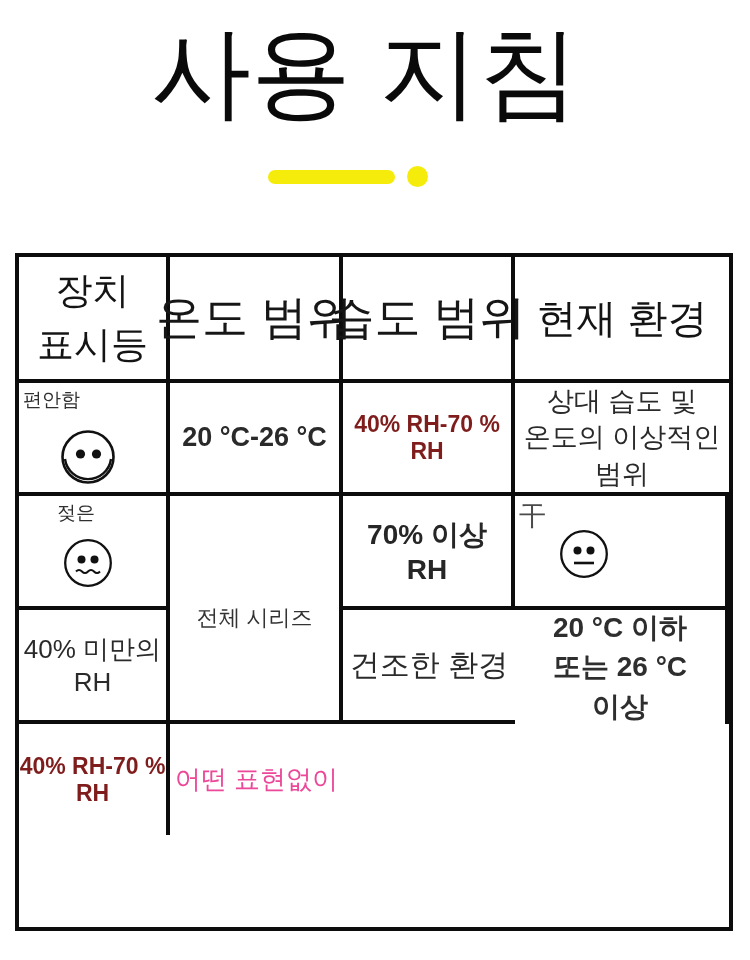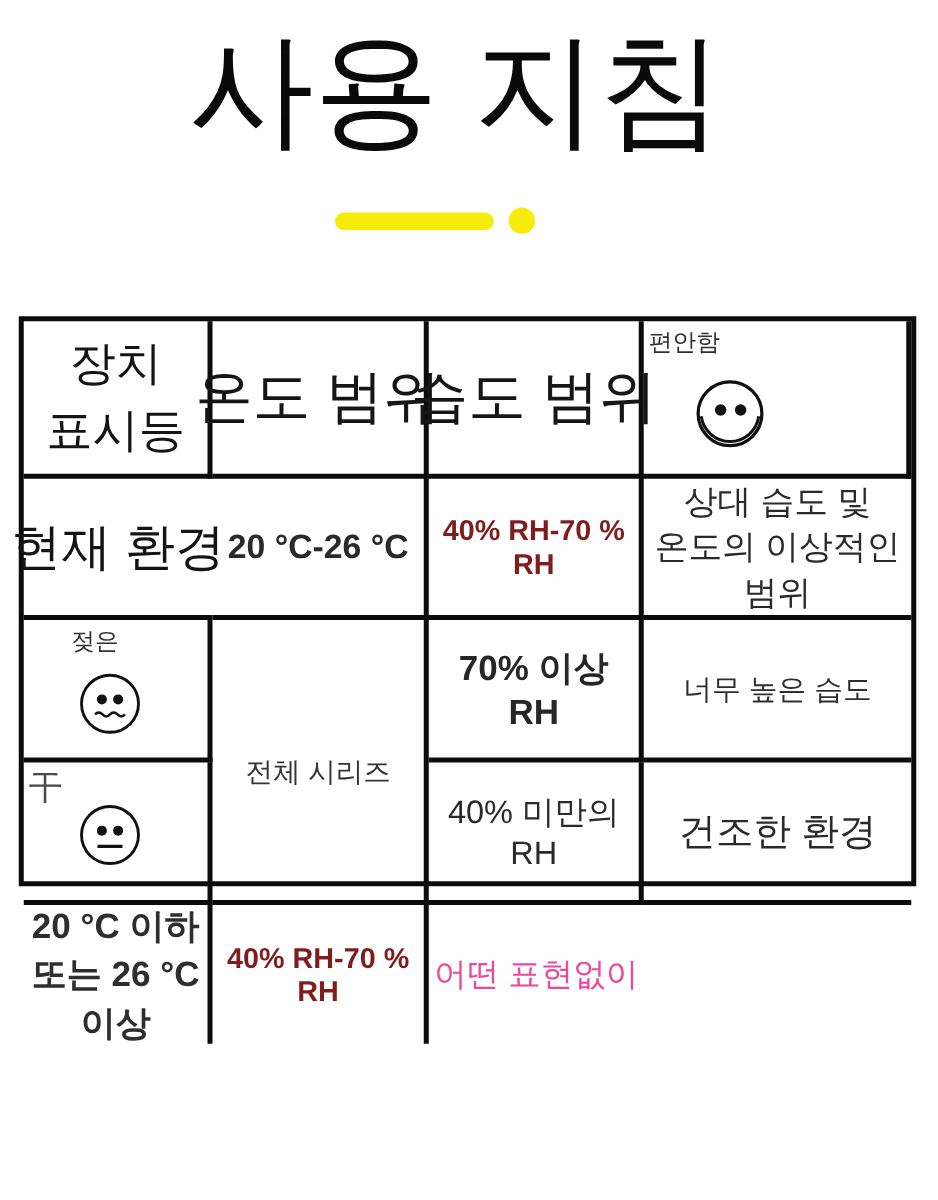--- a/index.html
+++ b/index.html
@@ -15,21 +15,21 @@
   .underline-group {
     position:absolute; top:166px; left:0; width:750px;
     display:flex; justify-content:center; align-items:center;
     transform:translateX(-27px);
   }
   .underline-bar { width:127px; height:14px; border-radius:7px; }
   .underline-dot { width:21px; height:21px; border-radius:50%; margin-left:12px; }
 
   
   .table {
-    position:absolute; left:15px; top:253px; width:718px; height:456px;
+    position:absolute; left:15px; top:253px; width:718px; height:678px;
     background:#fff; border:4px solid #0c0c0c;
     display:grid;
     grid-template-columns:151px 173px 172px 214px;
     grid-template-rows:126px 113px 114px 114px 111px;
   }
   .c {
     border-right:4px solid #0c0c0c; border-bottom:4px solid #0c0c0c;
     display:flex; align-items:center; justify-content:center;
     text-align:center; position:relative;
   }
@@ -80,34 +80,34 @@
   <div class="c hcell">
     <span class="h-ind">장치
 표시등</span>
   </div>
   <div class="c hcell">
     <span class="h-big">온도 범위</span>
   </div>
   <div class="c hcell">
     <span class="h-big">습도 범위</span>
   </div>
+  <div class="c hcell col4">
+    <span class="h-env">현재 환경</span>
+  </div>
+
   <div class="c">
     <span class="corner-label">편안함</span>
     <span class="face f1">
       <svg width="56" height="56" viewBox="0 0 56 56" fill="none">
         <circle cx="28" cy="28" r="25.5" stroke="#111" stroke-width="2.6"></circle>
         <circle cx="20.5" cy="25" r="4.6" fill="#111"></circle>
         <circle cx="36.5" cy="25" r="4.6" fill="#111"></circle>
         <path d="M5 30 A23.2 23.2 0 0 0 51 30" stroke="#111" stroke-width="2.4" fill="none"></path>
       </svg>
     </span>
-  </div>
-
-  <div class="c hcell col4">
-    <span class="h-env">현재 환경</span>
   </div>
   <div class="c">
     <span class="t-temp1">20 °C-26 °C</span>
   </div>
   <div class="c">
     <span class="t-rh">40% RH-70 % RH</span>
   </div>
   <div class="c col4">
     <span class="t-env1">상대 습도 및
 온도의 이상적인
@@ -123,23 +123,20 @@
         <circle cx="31.5" cy="21.5" r="4" fill="#111"></circle>
         <path d="M13 33.5 q3 -3.2 6 0 t6 0 t6 0 t6 0" stroke="#111" stroke-width="2" fill="none"></path>
       </svg>
     </span>
   </div>
   <div class="c merged">
     <span class="t-series">전체 시리즈</span>
   </div>
   <div class="c">
     <span class="t-rh70">70% 이상 RH</span>
-  </div>
-  <div class="c col4">
-    <span class="t-env2">너무 높은 습도</span>
   </div>
 
   <div class="c">
     <span class="corner-label dry">干</span>
     <span class="face f3">
       <svg width="50" height="50" viewBox="0 0 50 50" fill="none">
         <circle cx="25" cy="25" r="22.8" stroke="#111" stroke-width="2.3"></circle>
         <circle cx="18.5" cy="21.5" r="4" fill="#111"></circle>
         <circle cx="31.5" cy="21.5" r="4" fill="#111"></circle>
         <path d="M15 34 H35" stroke="#111" stroke-width="2.6" fill="none"></path>

